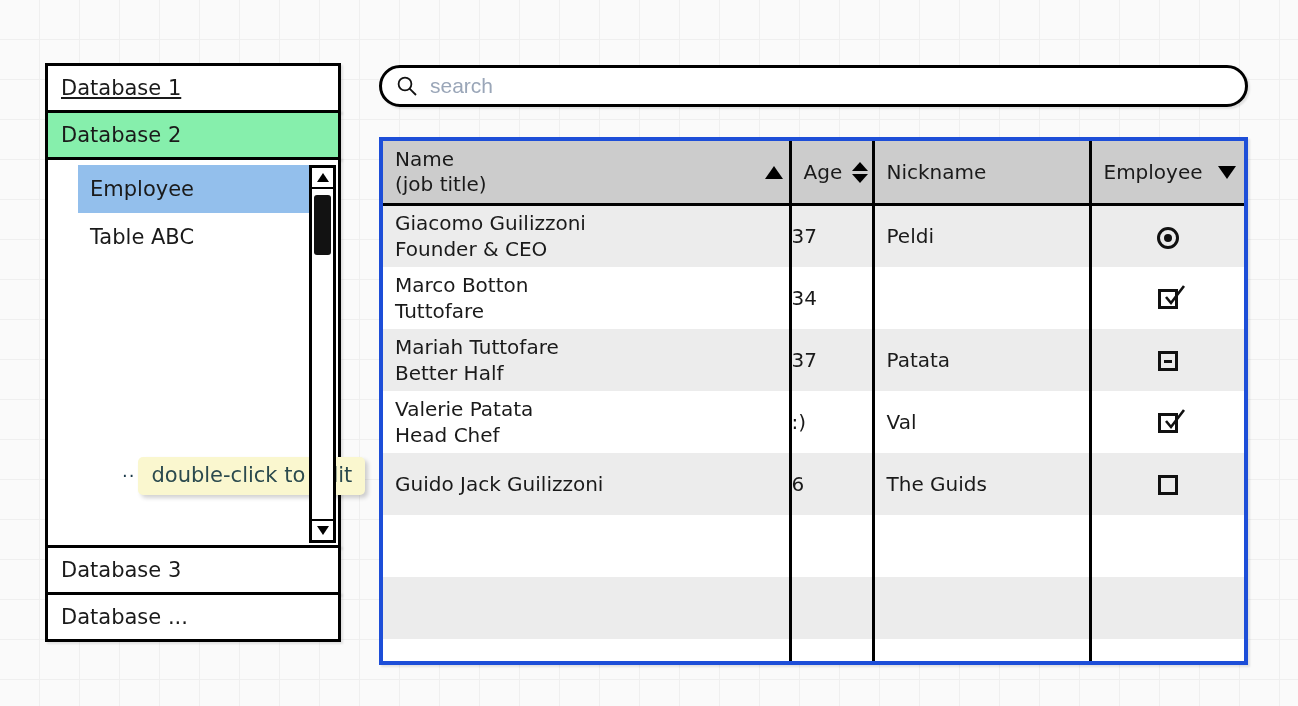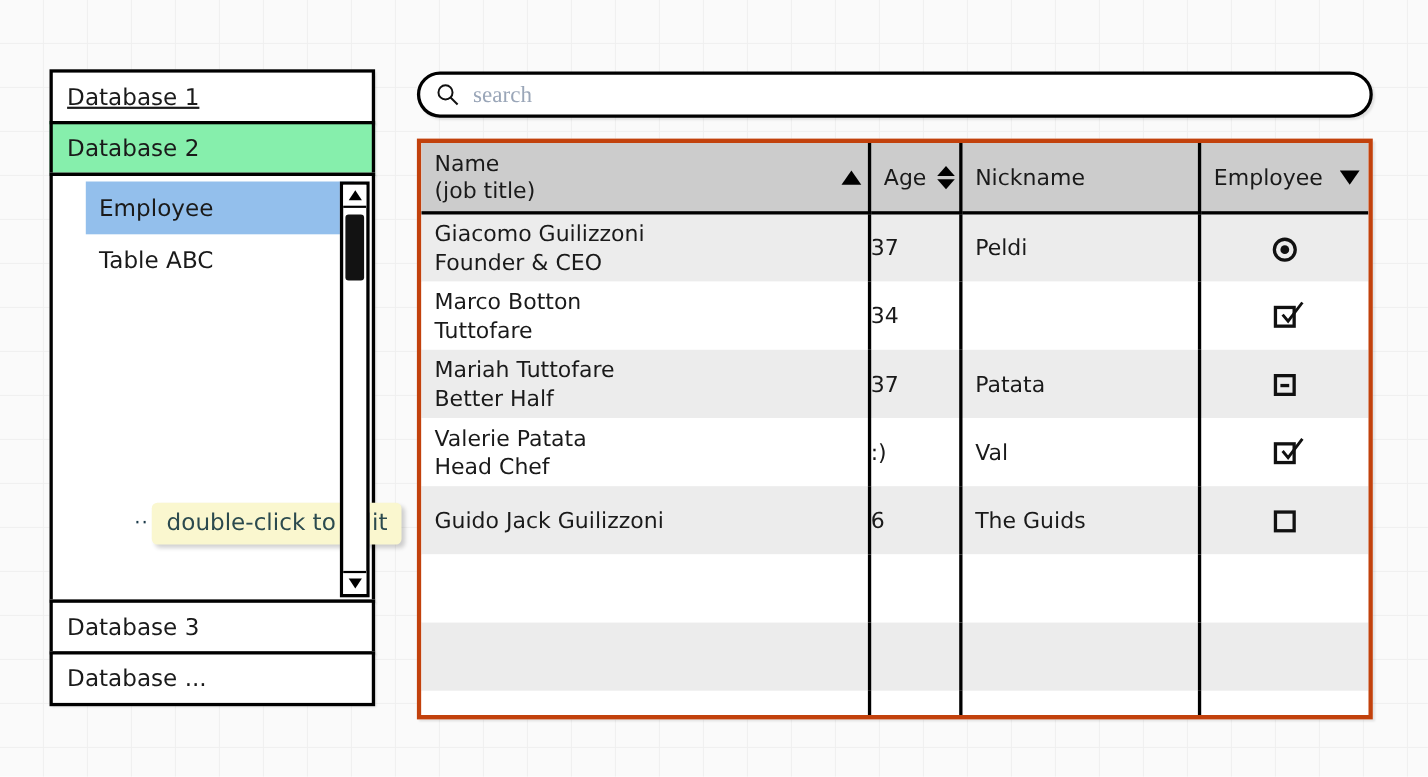--- a/index.html
+++ b/index.html
@@ -153,37 +153,37 @@
     display: flex;
     align-items: center;
     padding-left: 14px;
     box-shadow: 2px 2px 2px rgba(0,0,0,0.10);
   }
   #search-icon { margin-right: 12px; display: block; }
   #search-input {
     border: none;
     outline: none;
     background: transparent;
-    font-family: Liberation Serif, serif;
+    font-family: Liberation Sans, sans-serif;
     font-size: 21px;
     color: #222;
     width: 760px;
     padding: 0;
   }
   #search-input::placeholder { color: #9aa6b8; opacity: 1; }
 
   
   #table {
     position: absolute;
     left: 379px;
-    top: 126px;
+    top: 137px;
     width: 869px;
     height: 528px;
     box-sizing: border-box;
-    border: 4px solid #c2410c;
+    border: 4px solid #1d4ed8;
     background: #ffffff;
     box-shadow: 2px 2px 2px rgba(0,0,0,0.10);
     overflow: hidden;
   }
   table {
     width: 100%;
     border-collapse: collapse;
     table-layout: fixed;
     font-size: 20px;
     color: #1a1a1a;

